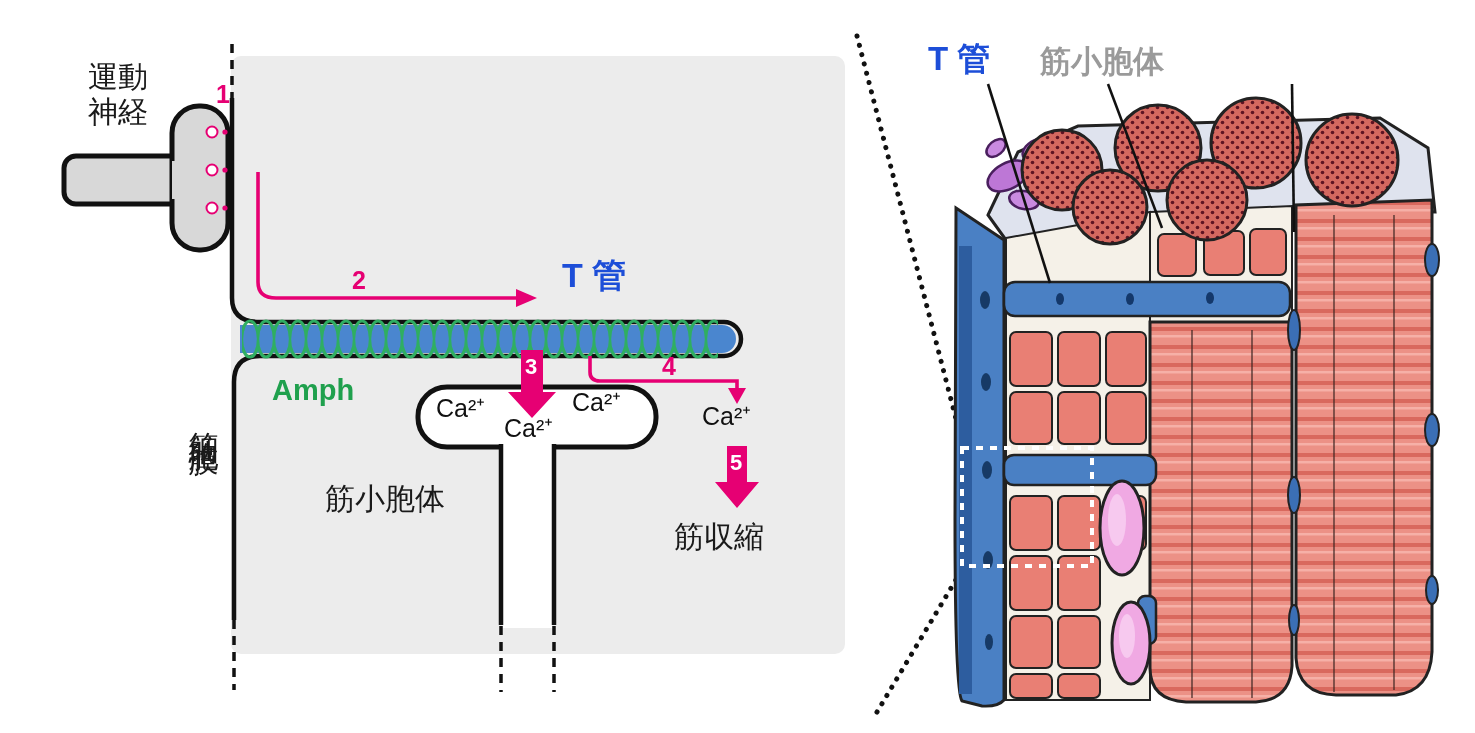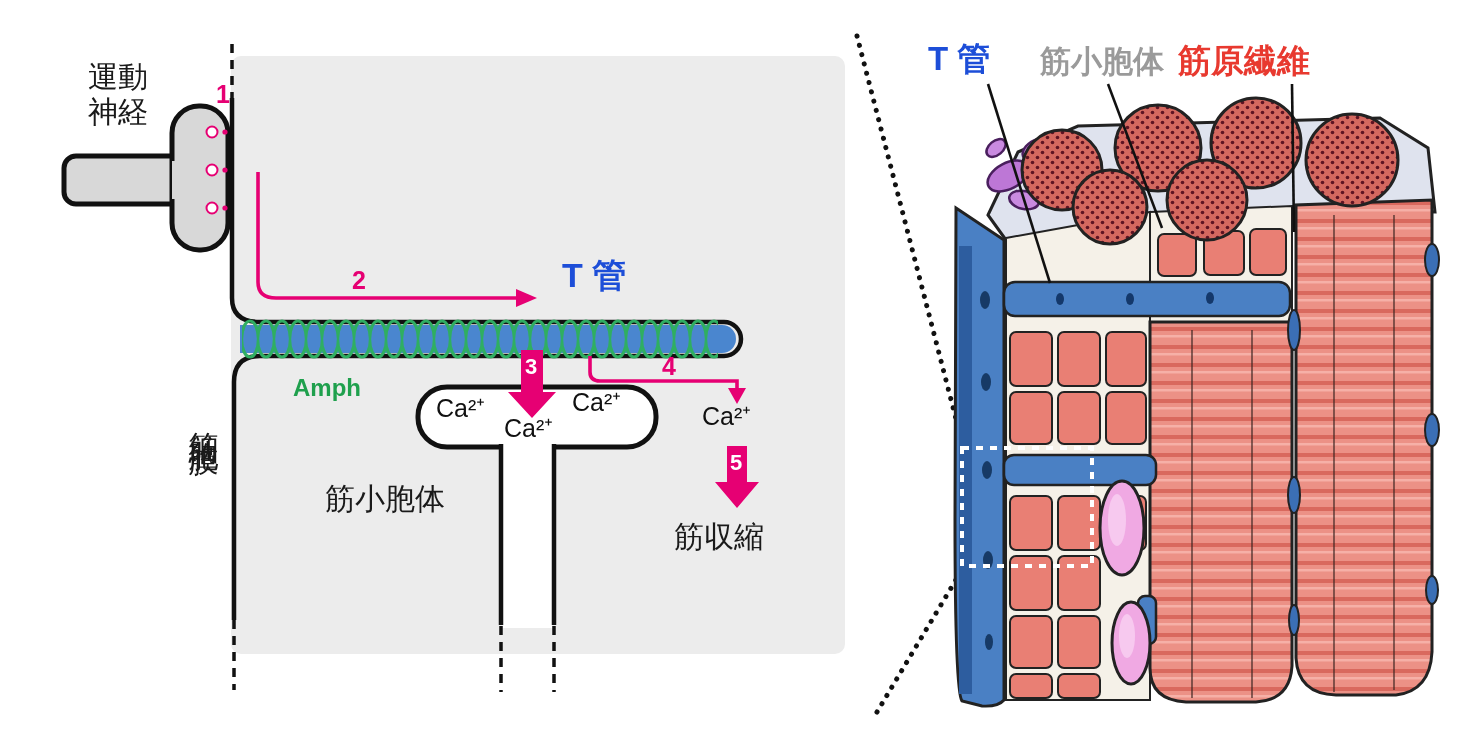--- a/index.html
+++ b/index.html
@@ -6,21 +6,21 @@
   #stage{
     position:relative;width:1475px;height:733px;background:#ffffff;overflow:hidden;
     font-family:Liberation Sans, sans-serif;
   }
   #stage svg{position:absolute;left:0;top:0;}
   .lbl{position:absolute;white-space:pre;line-height:1.15;color:#1a1a1a;}
   .num{color:#e60073;font-size:25px;font-weight:600;}
   .arrow-num{color:#ffffff;font-size:22px;font-weight:700;}
   .jp{font-size:30px;}
   .blue-bold{color:#1d4ed8;font-weight:700;font-size:34px;}
-  .green-bold{color:#1fa04d;font-weight:700;font-size:24px;margin-left:21px;}
+  .green-bold{color:#1fa04d;font-weight:700;font-size:29px;}
   .gray-bold{color:#9a9a9a;font-weight:700;font-size:31px;}
   .red-bold{color:#e8392f;font-weight:700;font-size:33px;}
   .ca{font-size:25px;color:#111;}
   .vert{writing-mode:vertical-rl;text-orientation:upright;letter-spacing:5px;}
 </style>
 </head>
 <body>
 
 <div id="stage">
 
@@ -230,15 +230,14 @@
 <div class="lbl ca" style="left:504px;top:414px;">Ca²⁺</div>
 <div class="lbl ca" style="left:702px;top:402px;">Ca²⁺</div>
 
 <div class="lbl jp" style="left:325px;top:482px;">筋小胞体</div>
 <div class="lbl jp" style="left:674px;top:520px;">筋収縮</div>
 
 <div class="lbl jp vert" style="left:186px;top:408px;height:210px;">筋細胞膜</div>
 
 <div class="lbl blue-bold" style="left:928px;top:40px;font-size:33px;">T 管</div>
 <div class="lbl gray-bold" style="left:1040px;top:44px;">筋小胞体</div>
-<div class="lbl red-bold" style="left:1178px;top:42px;">筋原繊維</div>
 
 </div>
 
 </body></html>

